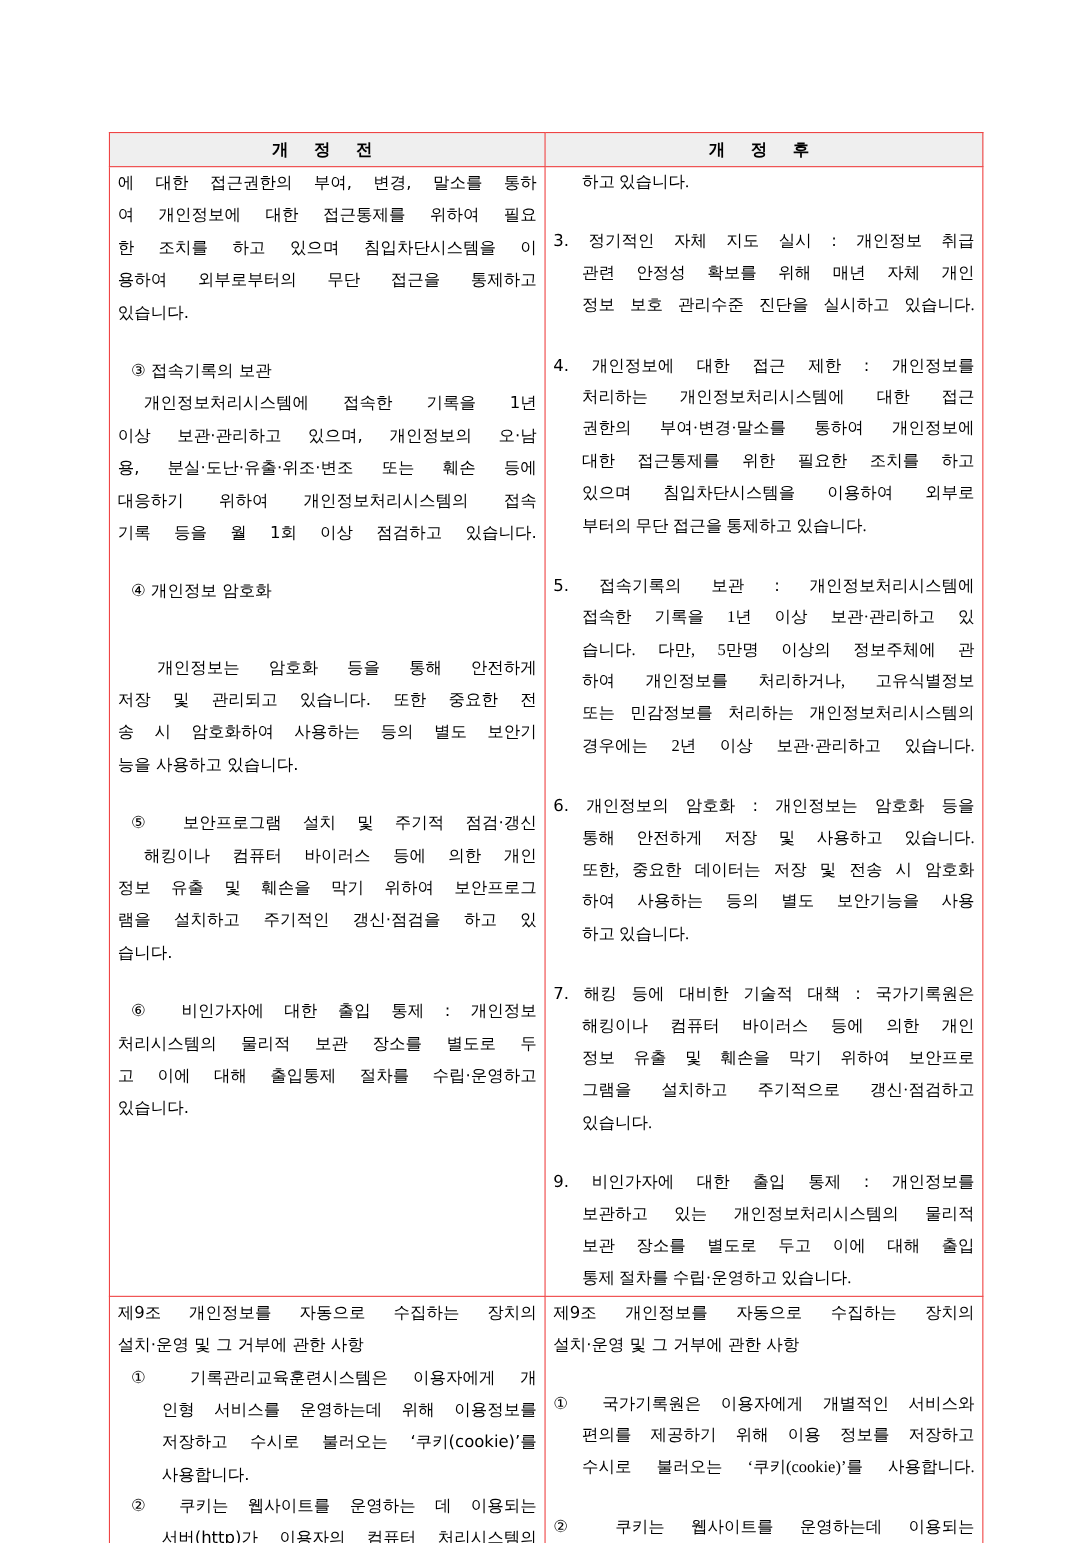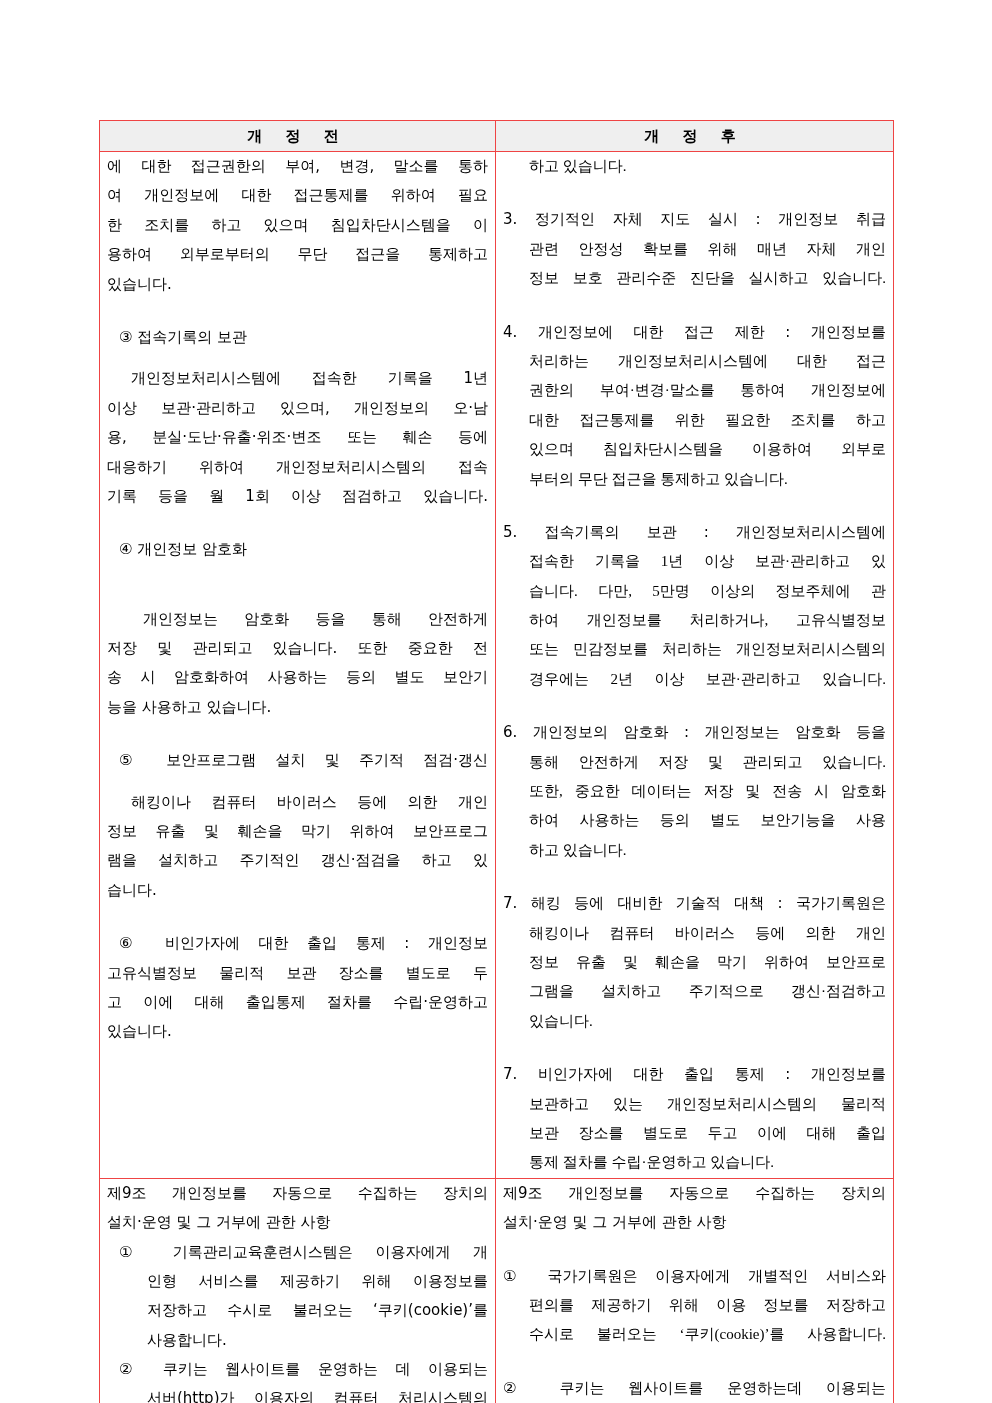--- a/index.html
+++ b/index.html
@@ -11,21 +11,21 @@
   table.cmp td, table.cmp th { border: 1px solid #ef4444; vertical-align: top; padding: 0; }
   table.cmp th { background: #efefef; height: 30px; font-size: 15px; font-weight: bold;
                  text-align: center; vertical-align: middle; letter-spacing: 9px; }
   col.c1 { width: 396px; }
   col.c2 { width: 398px; }
   .cell { padding: 0 7px 0 7px; }
   .ln { font-size: 15px; line-height: 29.4px; height: 29.4px; white-space: nowrap;
         text-align: justify; text-align-last: justify; overflow: hidden; }
   .ln.last { text-align-last: left; }
   .ln.ind1 { padding-left: 12px; margin-top: 24px; }
-  .ln.ind2 { padding-left: 24px; margin-top: 12px; }
+  .ln.ind2 { padding-left: 24px; }
   .ln.ind3 { padding-left: 36px; margin-top: 40px; }
   .ln.num { padding-left: 0; margin-top: 24px; }
   .ln.hang { padding-left: 26px; font-family: Liberation Serif, serif; }
   .ln.hang2 { padding-left: 40px; }
   .ln.hangc { padding-left: 12px; }
   tr.row1 td { height: 870px; }
   tr.row2 td { height: 228px; }
 </style>
 </head>
 <body>
@@ -61,21 +61,21 @@
               <div class="ln ind3">개인정보는 암호화 등을 통해 안전하게</div>
               <div class="ln ">저장 및 관리되고 있습니다. 또한 중요한 전</div>
               <div class="ln ">송 시 암호화하여 사용하는 등의 별도 보안기</div>
               <div class="ln last">능을 사용하고 있습니다.</div>
               <div class="ln ind1">⑤ 보안프로그램 설치 및 주기적 점검·갱신</div>
               <div class="ln ind2">해킹이나 컴퓨터 바이러스 등에 의한 개인</div>
               <div class="ln ">정보 유출 및 훼손을 막기 위하여 보안프로그</div>
               <div class="ln ">램을 설치하고 주기적인 갱신·점검을 하고 있</div>
               <div class="ln last">습니다.</div>
               <div class="ln ind1">⑥ 비인가자에 대한 출입 통제 : 개인정보</div>
-              <div class="ln ">고유식별정보 물리적 보관 장소를 별도로 두</div>
+              <div class="ln ">처리시스템의 물리적 보관 장소를 별도로 두</div>
               <div class="ln ">고 이에 대해 출입통제 절차를 수립·운영하고</div>
               <div class="ln last">있습니다.</div>
             </div>
           </td>
         <td>
             <div class="cell">
               <div class="ln hang last">하고 있습니다.</div>
               <div class="ln num">3. 정기적인 자체 지도 실시 : 개인정보 취급</div>
               <div class="ln hang">관련 안정성 확보를 위해 매년 자체 개인</div>
               <div class="ln hang">정보 보호 관리수준 진단을 실시하고 있습니다.</div>
@@ -85,43 +85,43 @@
               <div class="ln hang">대한 접근통제를 위한 필요한 조치를 하고</div>
               <div class="ln hang">있으며 침입차단시스템을 이용하여 외부로</div>
               <div class="ln hang last">부터의 무단 접근을 통제하고 있습니다.</div>
               <div class="ln num">5. 접속기록의 보관 : 개인정보처리시스템에</div>
               <div class="ln hang">접속한 기록을 1년 이상 보관·관리하고 있</div>
               <div class="ln hang">습니다. 다만, 5만명 이상의 정보주체에 관</div>
               <div class="ln hang">하여 개인정보를 처리하거나, 고유식별정보</div>
               <div class="ln hang">또는 민감정보를 처리하는 개인정보처리시스템의</div>
               <div class="ln hang">경우에는 2년 이상 보관·관리하고 있습니다.</div>
               <div class="ln num">6. 개인정보의 암호화 : 개인정보는 암호화 등을</div>
-              <div class="ln hang">통해 안전하게 저장 및 관리되고 있습니다.</div>
+              <div class="ln hang">통해 안전하게 저장 및 사용하고 있습니다.</div>
               <div class="ln hang">또한, 중요한 데이터는 저장 및 전송 시 암호화</div>
               <div class="ln hang">하여 사용하는 등의 별도 보안기능을 사용</div>
               <div class="ln hang last">하고 있습니다.</div>
               <div class="ln num">7. 해킹 등에 대비한 기술적 대책 : 국가기록원은</div>
               <div class="ln hang">해킹이나 컴퓨터 바이러스 등에 의한 개인</div>
               <div class="ln hang">정보 유출 및 훼손을 막기 위하여 보안프로</div>
               <div class="ln hang">그램을 설치하고 주기적으로 갱신·점검하고</div>
               <div class="ln hang last">있습니다.</div>
-              <div class="ln num">7. 비인가자에 대한 출입 통제 : 개인정보를</div>
+              <div class="ln num">9. 비인가자에 대한 출입 통제 : 개인정보를</div>
               <div class="ln hang">보관하고 있는 개인정보처리시스템의 물리적</div>
               <div class="ln hang">보관 장소를 별도로 두고 이에 대해 출입</div>
               <div class="ln hang last">통제 절차를 수립·운영하고 있습니다.</div>
             </div>
           </td>
       </tr>
       <tr class="row2">
         <td>
             <div class="cell">
               <div class="ln ">제9조 개인정보를 자동으로 수집하는 장치의</div>
               <div class="ln last">설치·운영 및 그 거부에 관한 사항</div>
               <div class="ln hangc">① 기록관리교육훈련시스템은 이용자에게 개</div>
-              <div class="ln hang2">인형 서비스를 제공하기 위해 이용정보를</div>
+              <div class="ln hang2">인형 서비스를 운영하는데 위해 이용정보를</div>
               <div class="ln hang2">저장하고 수시로 불러오는 ‘쿠키(cookie)’를</div>
               <div class="ln hang2 last">사용합니다.</div>
               <div class="ln hangc">② 쿠키는 웹사이트를 운영하는 데 이용되는</div>
               <div class="ln hang2">서버(http)가 이용자의 컴퓨터 처리시스템의</div>
             </div>
           </td>
         <td>
             <div class="cell">
               <div class="ln ">제9조 개인정보를 자동으로 수집하는 장치의</div>
               <div class="ln last">설치·운영 및 그 거부에 관한 사항</div>

